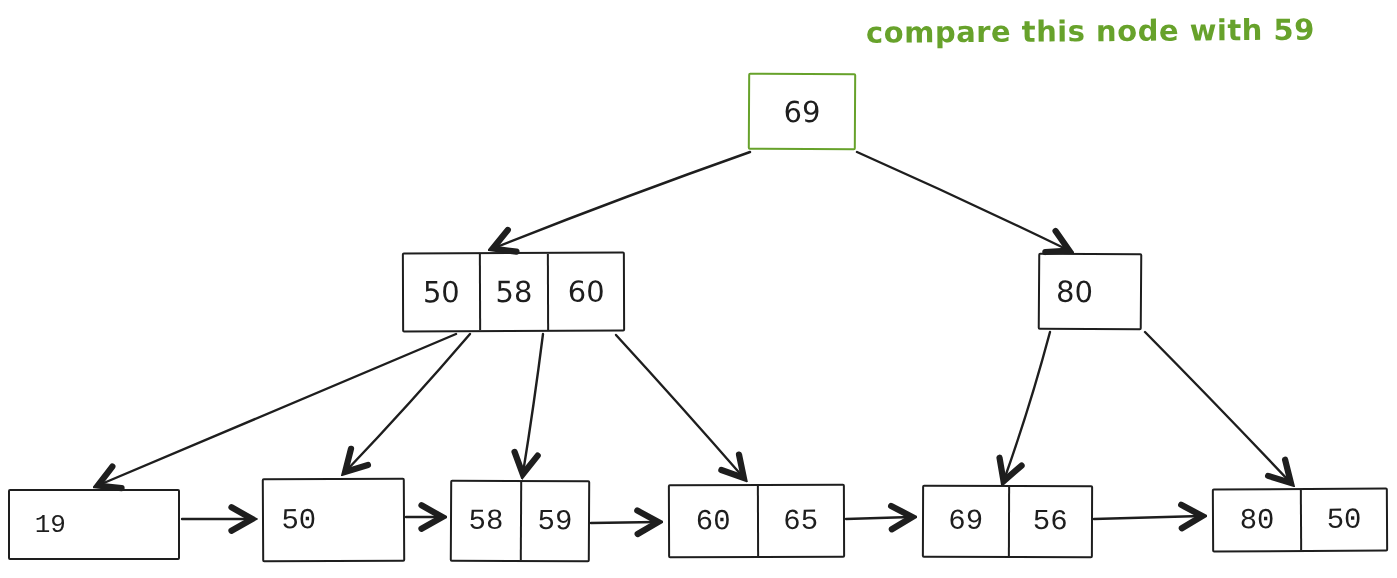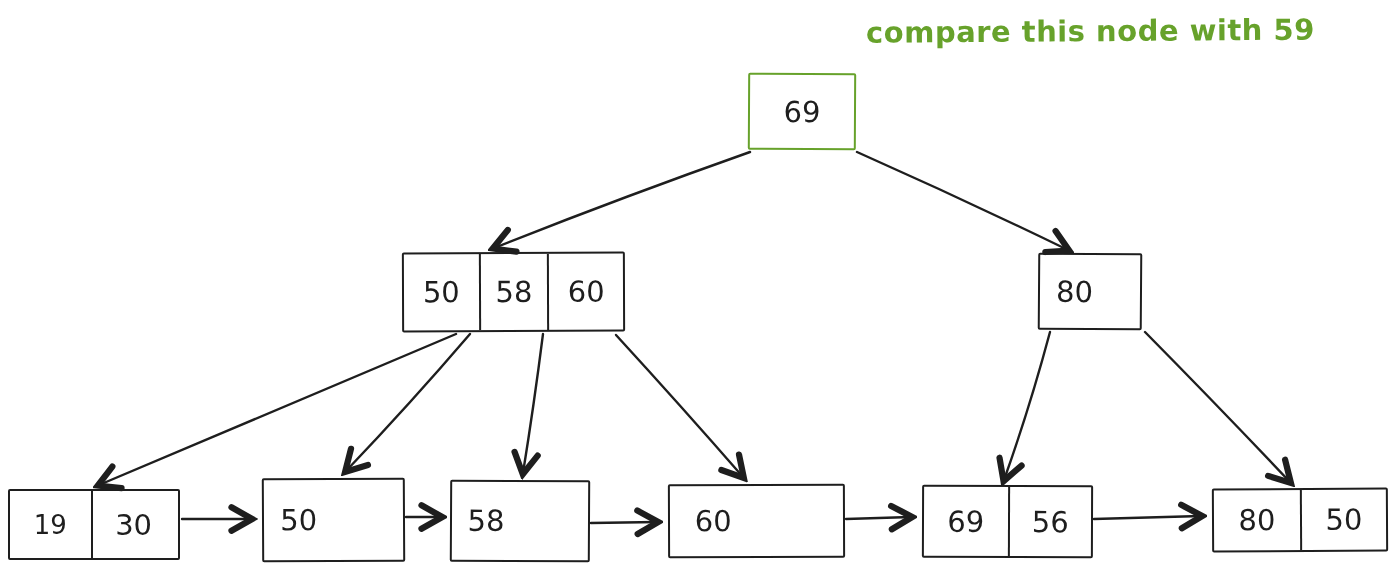--- a/index.html
+++ b/index.html
@@ -66,21 +66,21 @@
   #leaf-1      { left: 262px; top: 478px; width: 143px; height: 84px; transform: rotate(-0.3deg); }
   #leaf-2      { left: 450px; top: 480px; width: 140px; height: 82px; transform: rotate(0.3deg); }
   #leaf-3      { left: 668px; top: 484px; width: 177px; height: 74px; transform: rotate(-0.2deg); }
   #leaf-4      { left: 922px; top: 485px; width: 171px; height: 73px; transform: rotate(0.2deg); }
   #leaf-5      { left: 1212px;top: 488px; width: 176px; height: 64px; transform: rotate(-0.3deg); }
   #root .cell  { width: 100%; }
   #int-right .cell { width: 100%; justify-content: flex-start; padding-left: 16px; }
   #int-left .cell:nth-child(1) { width: 76px; }
   #int-left .cell:nth-child(2) { width: 70px; }
   #int-left .cell:nth-child(3) { width: 77px; }
-  .leaf .cell { width: 50%; }
+  .leaf .cell { width: 50%; font-family: Liberation Mono, monospace; }
   #leaf-0 .cell:nth-child(1) { width: 48%; font-size: 26px; }
 </style>
 </head>
 <body>
 
 <div class="canvas">
 
   <div class="annotation">compare this node with 59</div>
 
   <div class="node green" id="root">
@@ -92,30 +92,31 @@
     <div class="cell">58</div>
     <div class="cell">60</div>
   </div>
 
   <div class="node" id="int-right">
     <div class="cell">80</div>
   </div>
 
   <div class="node leaf" id="leaf-0">
     <div class="cell">19</div>
-    <div class="cell">30</div>
   </div>
   <div class="node leaf" id="leaf-1">
     <div class="cell">50</div>
   </div>
   <div class="node leaf" id="leaf-2">
     <div class="cell">58</div>
+    <div class="cell">59</div>
   </div>
   <div class="node leaf" id="leaf-3">
     <div class="cell">60</div>
+    <div class="cell">65</div>
   </div>
   <div class="node leaf" id="leaf-4">
     <div class="cell">69</div>
     <div class="cell">56</div>
   </div>
   <div class="node leaf" id="leaf-5">
     <div class="cell">80</div>
     <div class="cell">50</div>
   </div>
 

